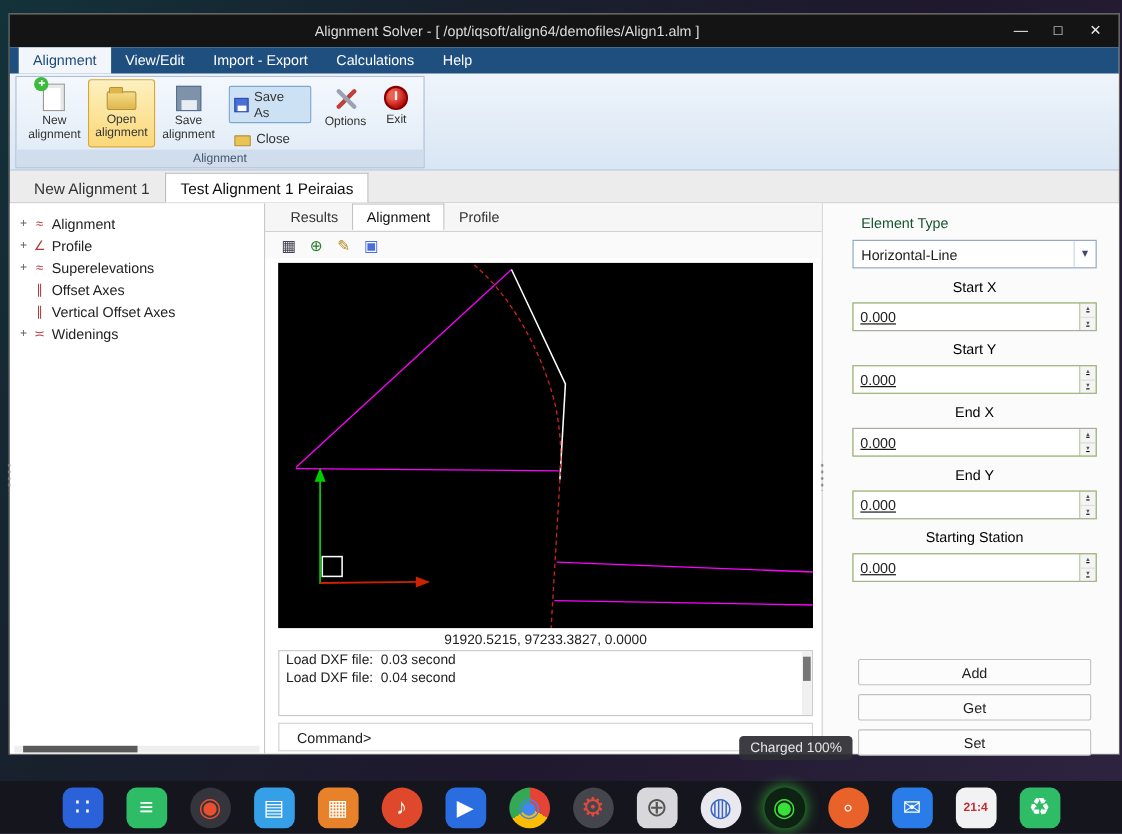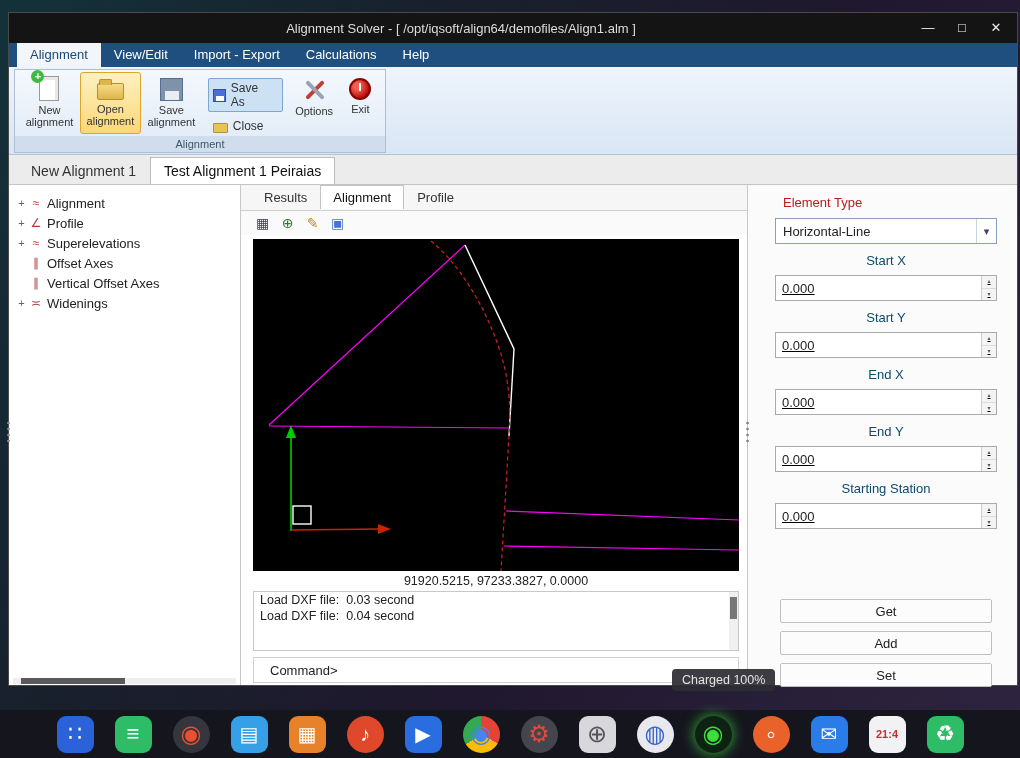--- a/index.html
+++ b/index.html
@@ -83,26 +83,26 @@
   .logbox { width:486px; margin-left:12px; height:60px; border:1px solid #c8c8c8; background:#fff; position:relative; overflow:hidden; }
   .logline { font-size:12.5px; color:#222; padding:1px 6px; white-space:pre; }
   .vscroll { position:absolute; right:0; top:0; bottom:0; width:9px; background:#f0f0f0; }
   .vthumb { position:absolute; right:1px; top:5px; width:7px; height:22px; background:#777; }
   .cmdbox { width:486px; margin:6px 0 0 12px; height:26px; border:1px solid #d0d0d0; background:#fff;
             display:flex; align-items:center; padding-left:16px; font-size:13px; color:#222; }
   .cmdinput { flex:1; border:none; outline:none; font-size:13px; font-family:"Liberation Sans",sans-serif; }
 
   
   .props { flex:1; background:#fbfbfb; padding:8px 0 0 27px; }
-  .etype-label { font-size:13px; color:#b91c1c; margin:2px 0 8px 8px; }
+  .etype-label { font-size:13px; color:#14532d; margin:2px 0 8px 8px; }
   .dropdown { width:222px; height:26px; background:#fff; border:1px solid #8aa0bc; display:flex; align-items:center;justify-content:flex-end; }
   .dd-value { flex:1; font-size:13px; color:#222; padding-left:7px; }
   .dd-arrow { width:20px; height:24px; border-left:1px solid #c8d4e2; text-align:center; font-size:11px; color:#446; line-height:24px; }
   .fgroup { width:222px; }
-  .flabel { font-size:13px; color:#0c4a6e; text-align:center; margin:9px 0 7px 0; }
+  .flabel { font-size:13px; color:#000000; text-align:center; margin:9px 0 7px 0; }
   .field { height:26px; background:#84cc16; border:1px solid #aaa; display:flex;text-decoration:underline; }
   .num { flex:1; border:none; outline:none; font-size:13px; padding-left:6px; font-family:"Liberation Sans",sans-serif; color:#222; }
   .spin { width:15px; display:flex; flex-direction:column; border-left:1px solid #ccc; }
   .spin-btn { flex:1; border:none; background:#f4f4f4; font-size:6px; color:#555; line-height:5px; padding:0; cursor:default; }
   .spin-btn:first-child { border-bottom:1px solid #ddd; }
   .pbuttons { margin-top:70px; width:222px; display:flex; flex-direction:column; align-items:center; gap:8px; }
   .pbtn { width:212px; height:24px; background:#fcfcfc; border:1px solid #c0c0c0; border-radius:2px; font-size:13px; color:#222;
           font-family:"Liberation Sans",sans-serif; }
 
   
@@ -324,22 +324,22 @@
         <div class="field">
           <input class="num" value="0.000" style="">
           <span class="spin">
             <button class="spin-btn">▴</button>
             <button class="spin-btn">▾</button>
           </span>
         </div>
       </div>
 
       <div class="pbuttons">
+        <button class="pbtn">Add</button>
         <button class="pbtn">Get</button>
-        <button class="pbtn">Add</button>
         <button class="pbtn">Set</button>
       </div>
     </div>
   </div>
 </div>
 
 <div class="grip" style="left:6px; top:420px;"></div>
 <div class="grip" style="left:745px; top:420px;"></div>
 
 <div class="tooltip">Charged 100%</div>

